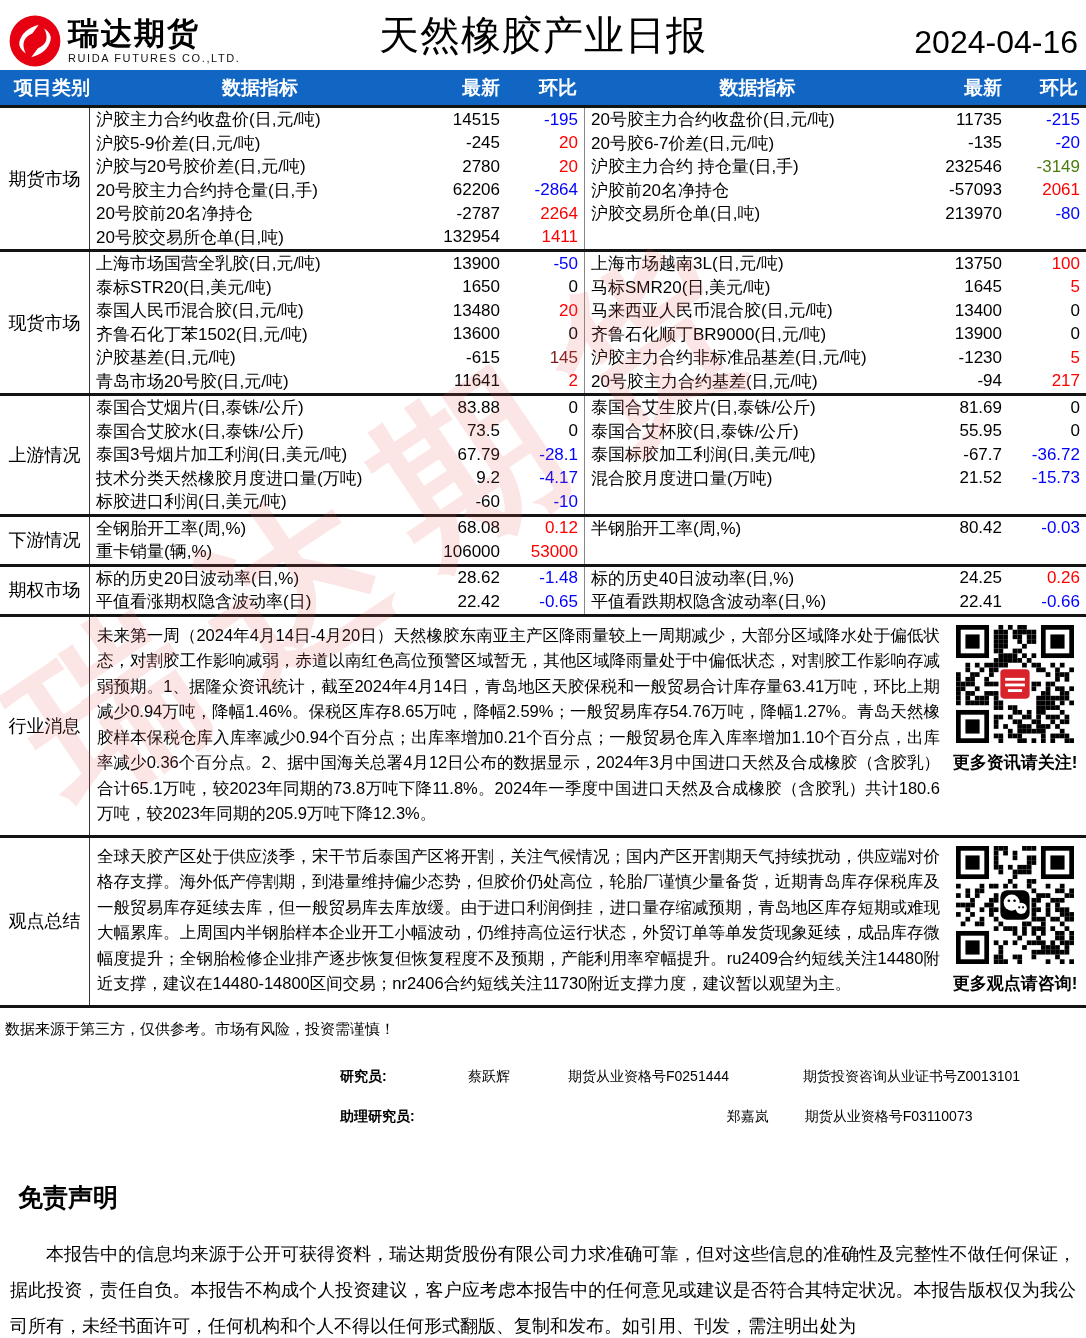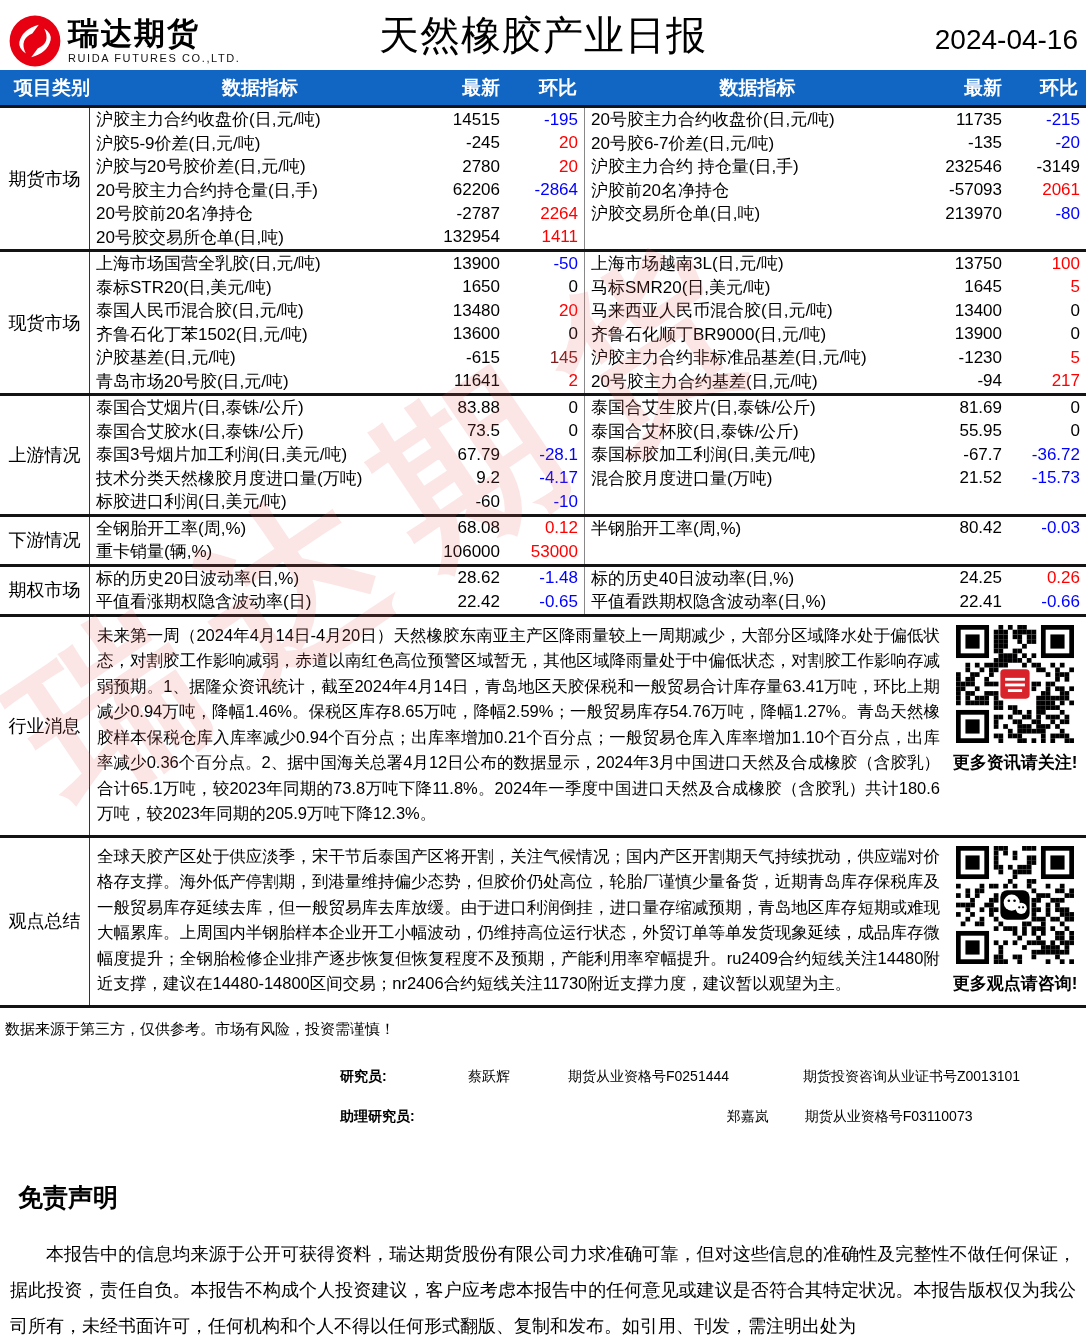--- a/index.html
+++ b/index.html
@@ -7,21 +7,21 @@
   .page{position:relative;width:1086px;height:1338px;overflow:hidden;background:#fff;}
 
   
   .rpt-header{position:relative;height:70px;}
   .brand{position:absolute;left:8px;top:14px;display:flex;align-items:center;gap:6px;}
   .brand svg{width:54px;height:54px;}
   .brand-text{display:flex;flex-direction:column;line-height:1;}
   .brand-cn{font-size:31px;font-weight:bold;letter-spacing:2px;}
   .brand-en{font-size:11px;letter-spacing:1.6px;margin-top:4px;color:#111;}
   .rpt-title{position:absolute;left:0;right:0;top:4px;text-align:center;font-size:40px;font-weight:normal;margin:4px;letter-spacing:1px;}
-  .rpt-date{position:absolute;right:8px;top:24px;font-size:28px;}
+  .rpt-date{position:absolute;right:8px;top:24px;font-size:32px;}
 
   
   .thead{display:grid;grid-template-columns:90px 340px 78px 77px 345px 80px 76px;background:#1166c4;color:#fff;font-weight:bold;font-size:19px;height:35px;align-items:center;border-bottom:3px solid #141414;}
   .thead .h-cat{padding-left:8px;text-align:right;}
   .thead .h-ind{text-align:center;}
   .thead .h-num{text-align:right;padding-right:8px;}
 
   
   .section{display:flex;border-bottom:3px solid #141414;}
   .cat{width:90px;flex:0 0 90px;display:flex;align-items:center;justify-content:center;font-size:18px;border-right:1px solid #333;box-sizing:border-box;}
@@ -117,21 +117,21 @@
             <div class="cell lbl">20号胶6-7价差(日,元/吨)</div>
             <div class="cell num">-135</div>
             <div class="cell chg" style="color: rgb(0, 0, 254);">-20</div>
           </div>
           <div class="trow">
             <div class="cell lbl">沪胶与20号胶价差(日,元/吨)</div>
             <div class="cell num">2780</div>
             <div class="cell chg mid" style="color: rgb(254, 0, 0);">20</div>
             <div class="cell lbl">沪胶主力合约 持仓量(日,手)</div>
             <div class="cell num">232546</div>
-            <div class="cell chg" style="color: #000000;">-3149</div>
+            <div class="cell chg" style="color: #4d7c0f;">-3149</div>
           </div>
           <div class="trow">
             <div class="cell lbl">20号胶主力合约持仓量(日,手)</div>
             <div class="cell num">62206</div>
             <div class="cell chg mid" style="color: rgb(0, 0, 254);">-2864</div>
             <div class="cell lbl">沪胶前20名净持仓</div>
             <div class="cell num">-57093</div>
             <div class="cell chg" style="color: rgb(254, 0, 0);">2061</div>
           </div>
           <div class="trow">

